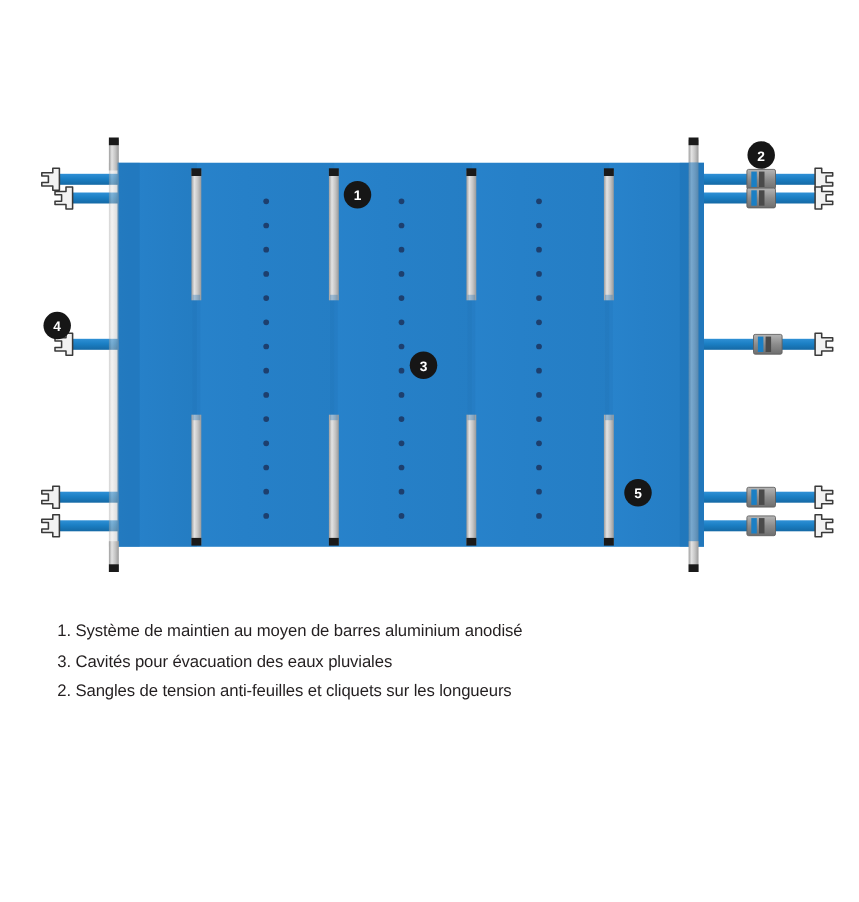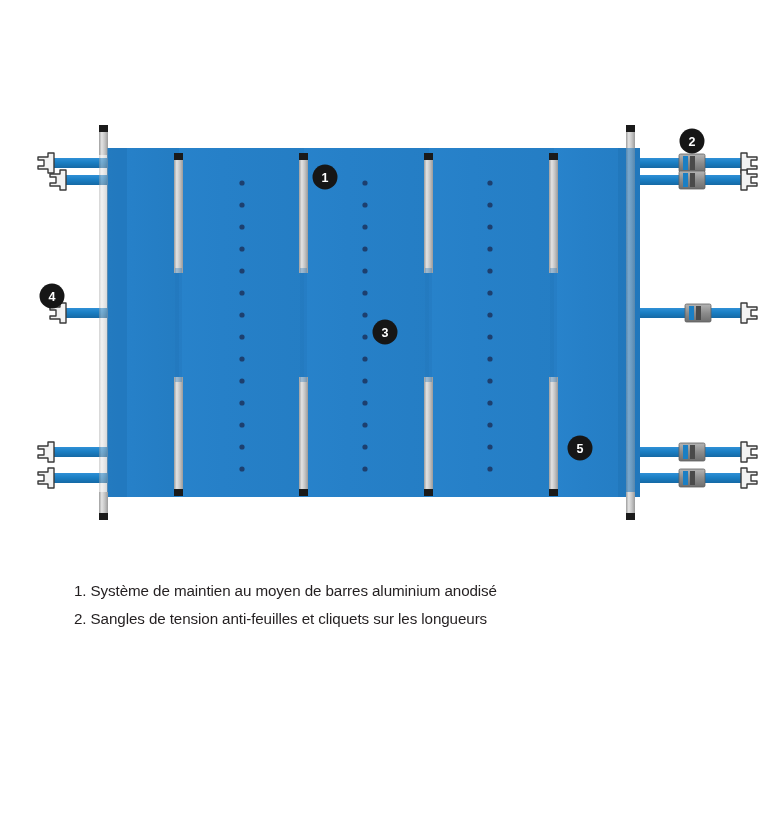--- a/index.html
+++ b/index.html
@@ -7,24 +7,23 @@
     width:781px;height:820px;
     background:#ffffff;
     font-family:"Liberation Sans", sans-serif;
     overflow:hidden;
     position:relative;
   }
   #diagram{
     position:absolute;left:0;top:0;width:781px;height:540px;
   }
   #captions{
-    position:absolute;left:0;top:577px;width:671px;
+    position:absolute;left:0;top:560px;width:671px;
     padding:0 52px 0 52px;
     box-sizing:border-box;
-    margin-left:22px;
   }
   .caption-line{
     color:#231f20;
     font-size:15.2px;
     line-height:27.5px;
     letter-spacing:-0.1px;
     font-family:"Liberation Sans", sans-serif;
     margin:0;
     font-weight:400;
     white-space:normal;
@@ -288,14 +287,15 @@
     </g>
     <g>
       <circle cx="580" cy="448" r="12.5" fill="#161616"></circle>
       <text class="badge-num" x="580" y="453" text-anchor="middle">5</text>
     </g>
   </svg>
 </div>
 
 <div id="captions">
   <p class="caption-line">1. Système de maintien au moyen de barres aluminium anodisé</p>
+  <p class="caption-line">3. Cavités pour évacuation des eaux pluviales</p>
   <p class="caption-line">2. Sangles de tension anti-feuilles et cliquets sur les longueurs</p>
 </div>
 
 </body></html>

